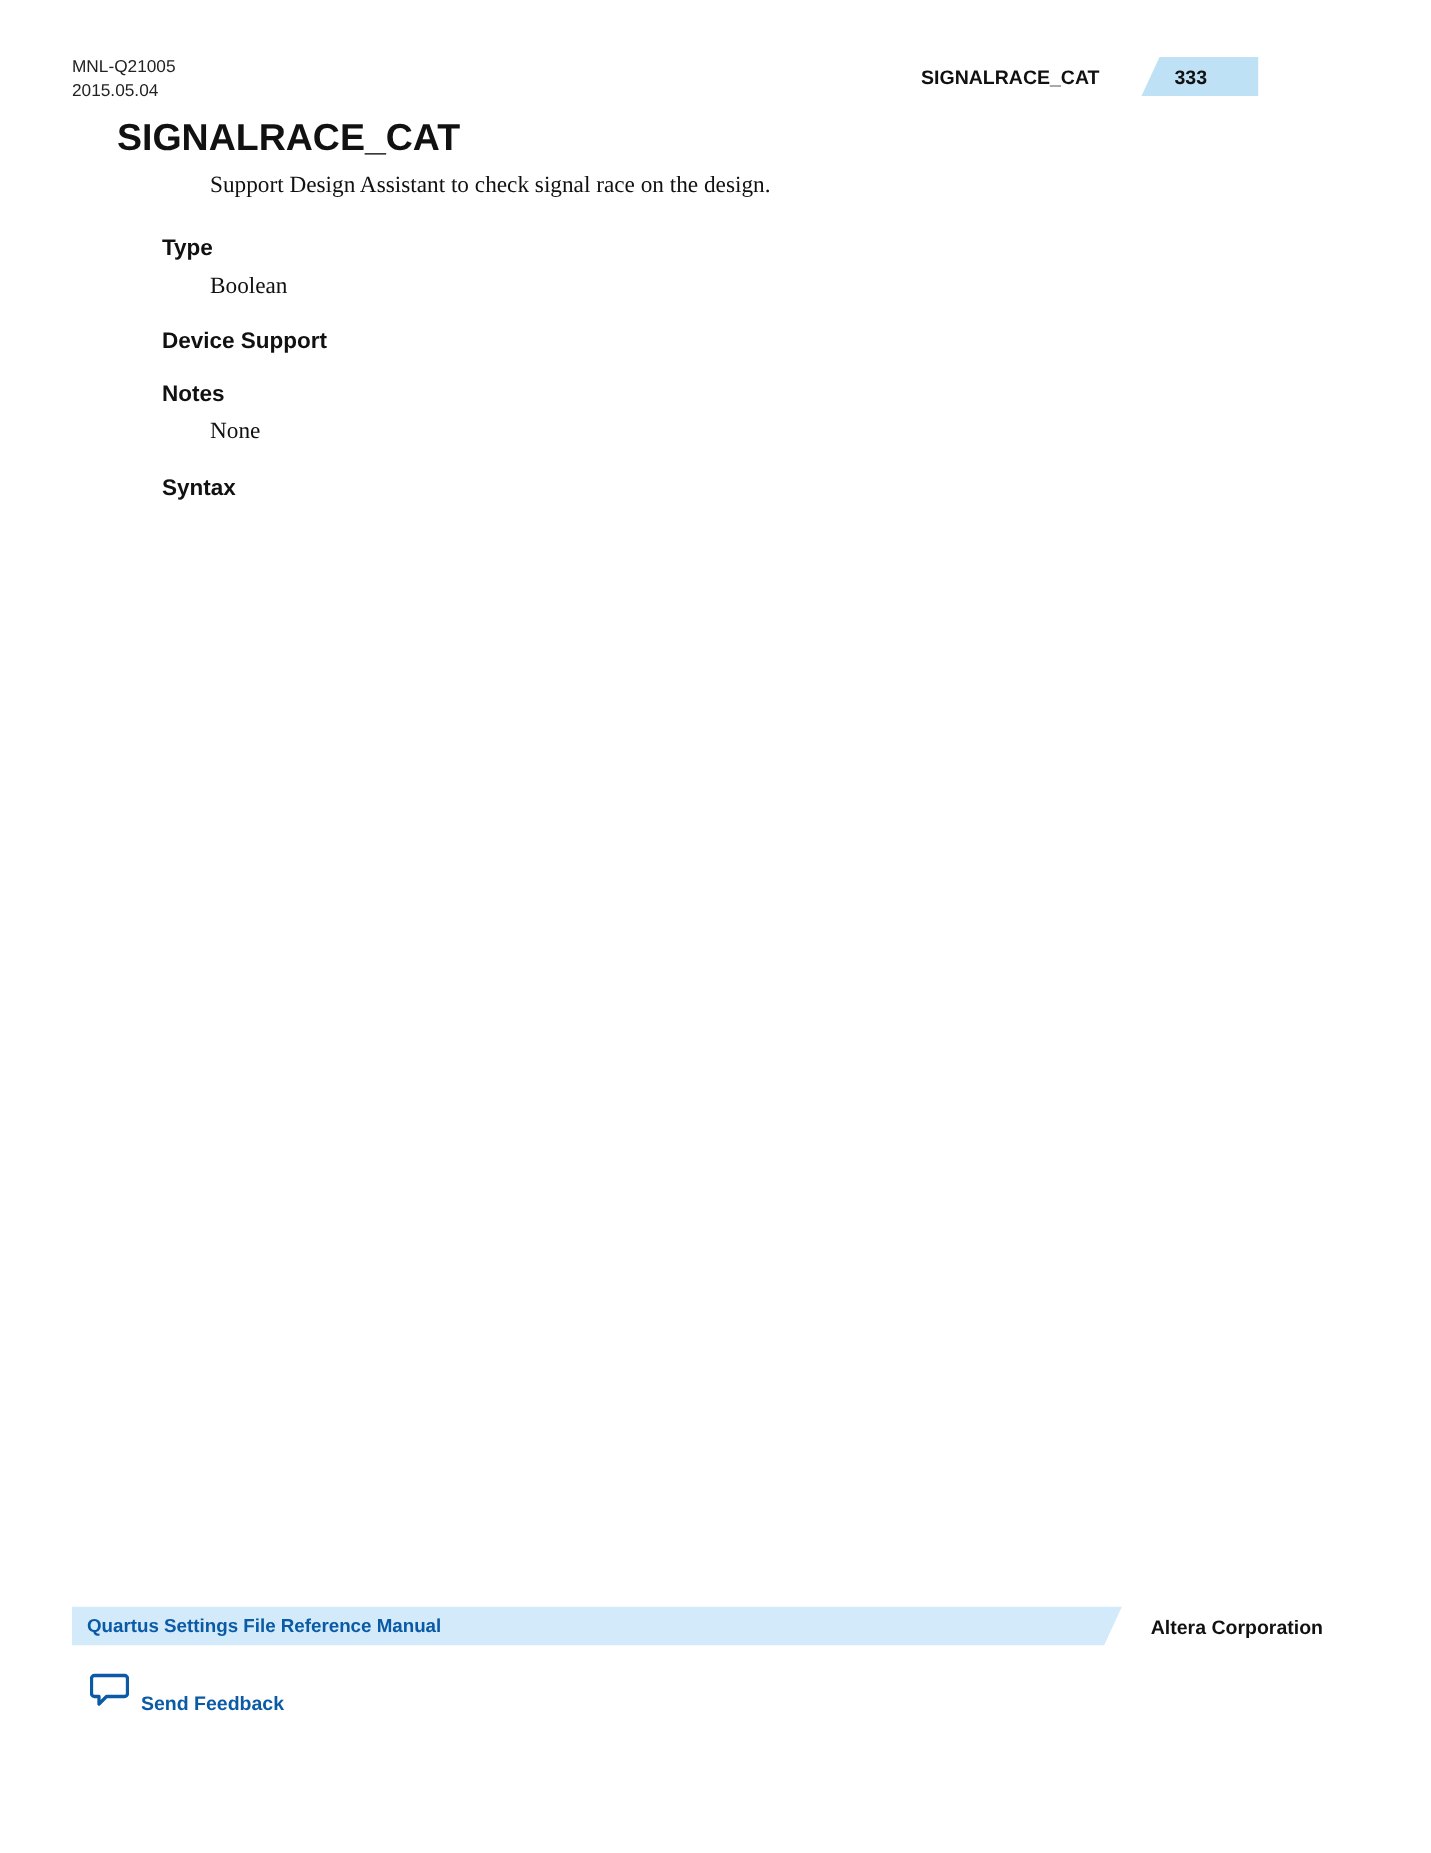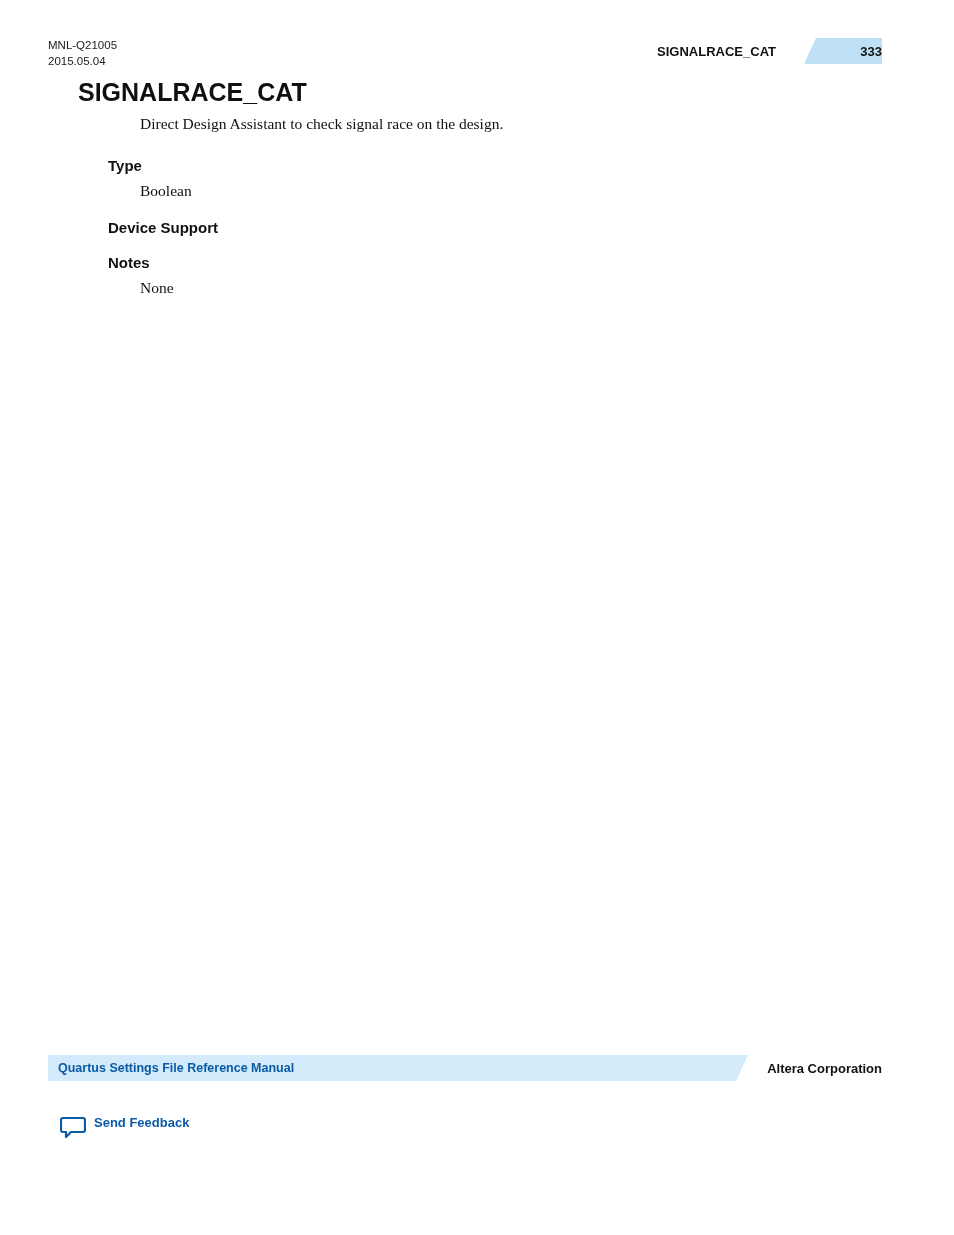--- a/index.html
+++ b/index.html
@@ -10,21 +10,21 @@
     font-family: Georgia, 'Times New Roman', serif;
     color: #000;
     position: relative;
   }
   .sans { font-family: 'Segoe UI', 'Helvetica Neue', Arial, sans-serif; }
   .header {
     position: absolute;
     top: 38px;
     left: 0;
     right: 0;
-    padding: 0 72px 0 48px;
+    padding: 0 115px 0 48px;
     display: flex;
     justify-content: space-between;
     align-items: flex-start;
   }
   .header-left {
     font-size: 11.5px;
     line-height: 1.35;
     color: #222;
   }
   .header-right {
@@ -41,21 +41,21 @@
   .page-badge {
     position: relative;
     height: 26px;
     display: flex;
     align-items: center;
   }
   .page-badge svg { display: block; }
   .page-num {
     position: absolute;
     left: 12px; right: 0;
-    text-align: right;
+    text-align: left;
     font-weight: 700;
     font-size: 13px;
     color: #111;
     padding-left: 10px;
   }
   .content {
     position: absolute;
     top: 78px;
     left: 78px;
     right: 72px;
@@ -86,21 +86,21 @@
   .body-text {
     font-size: 15.5px;
     color: #111;
     margin-left: 62px;
     line-height: 1.4;
   }
   .footer-bar {
     position: absolute;
     left: 48px;
     right: 72px;
-    bottom: 154px;
+    bottom: 138px;
     height: 26px;
     text-decoration: underline;
   }
   .footer-bar svg { display: block; width: 100%; height: 26px; }
   .footer-left {
     position: absolute;
     left: 10px;
     top: 0;
     height: 26px;
     display: flex;
@@ -121,21 +121,21 @@
     font-size: 13px;
     font-weight: 700;
     color: #111;
     text-align: center;
   }
   .feedback {
     position: absolute;
     left: 60px;
     bottom: 92px;
     display: flex;
-    align-items: flex-start;
+    align-items: flex-end;
     gap: 8px;
   }
   .feedback-text {
     font-family: 'Segoe UI', 'Helvetica Neue', Arial, sans-serif;
     font-size: 13px;
     font-weight: 700;
     color: #0a5aa6;
   }
 </style>
 </head>
@@ -152,30 +152,31 @@
       <svg width="78" height="26" viewBox="0 0 78 26">
         <polygon points="12,0 78,0 78,26 0,26" fill="#bfe1f6"></polygon>
       </svg>
       <div class="page-num sans">333</div>
     </div>
   </div>
 </div>
 
 <div class="content">
   <h1 class="title">SIGNALRACE_CAT</h1>
-  <p class="desc">Direct Design Assistant to check signal race on the design.</p>
+  <p class="desc">Support Design Assistant to check signal race on the design.</p>
 
   <h2 class="sect">Type</h2>
   <p class="body-text">Boolean</p>
 
   <h2 class="sect">Device Support</h2>
 
   <h2 class="sect">Notes</h2>
   <p class="body-text">None</p>
 
+  <h2 class="sect">Syntax</h2>
   <p class="body-text"></p>
 </div>
 
 <div class="footer-bar">
   <svg viewBox="0 0 834 26" preserveAspectRatio="none">
     <polygon points="0,0 700,0 688,26 0,26" fill="#d2eaf9"></polygon>
   </svg>
   <div class="footer-left">Quartus Settings File Reference Manual</div>
   <div class="footer-right">Altera Corporation</div>
 </div>

